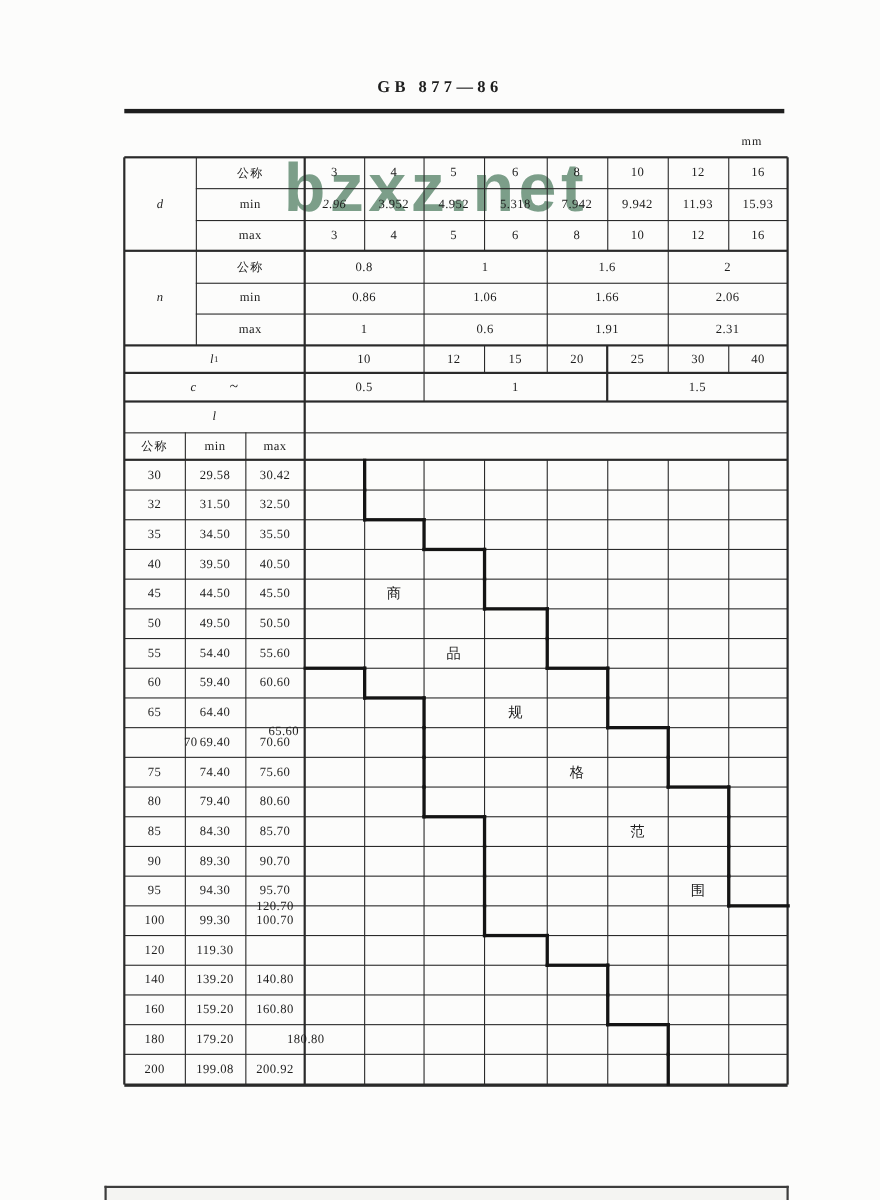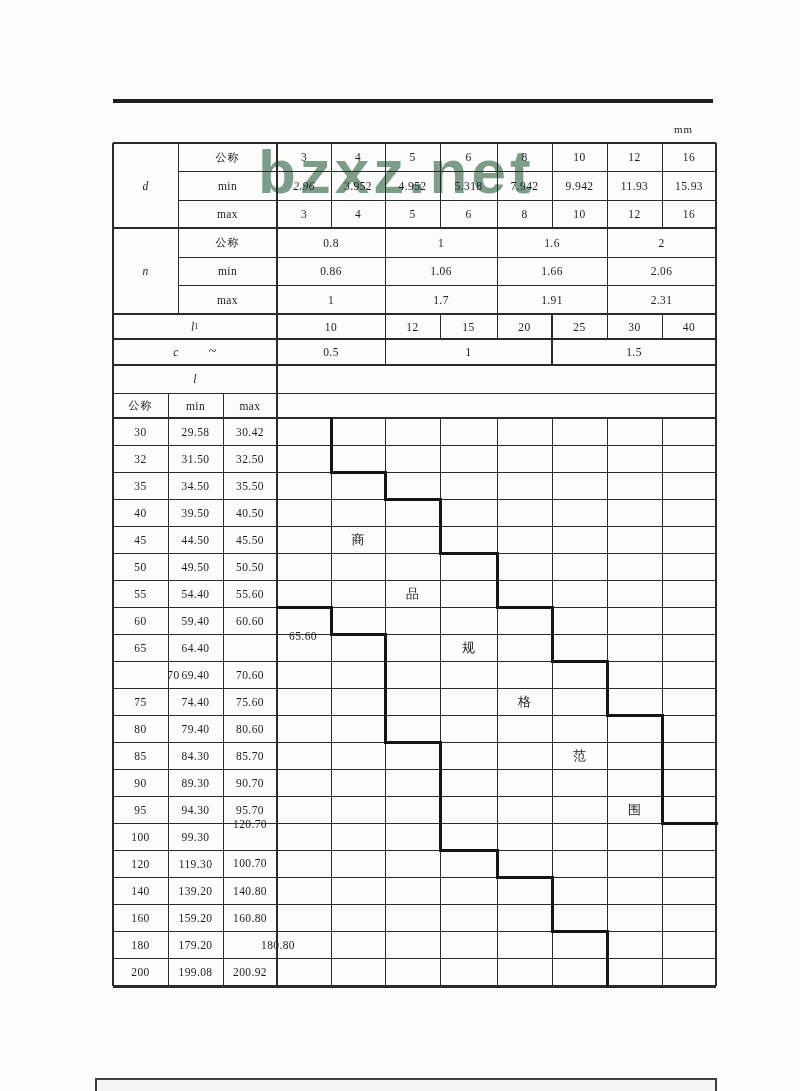--- a/index.html
+++ b/index.html
@@ -21,20 +21,21 @@
   .band-seg{position:absolute;background:#141414;z-index:2;}
   .band-char{position:absolute;font-size:13px;z-index:2;transform:translate(-50%,-50%);}
   .tilde{font-size:14px;margin-left:30px;}
   .footer-box{position:absolute;left:95px;top:1078px;width:618px;height:13px;
               border:2px solid #3d3d3d;border-bottom:none;background:#f4f4f2;z-index:1;}
 </style>
 </head>
 <body>
 
 <div class="page">
+  <div class="title">GB 877—86</div>
   <div class="rule"></div>
   <div class="unit">mm</div>
   <div class="watermark">bzxz.net</div>
   <div id="tbl">
       <div class="hline" style="left: 113px; top: 141.75px; width: 603px; height: 2.5px;"></div>
       <div class="hline" style="left: 178px; top: 170.5px; width: 538px; height: 1px;"></div>
       <div class="hline" style="left: 178px; top: 199.5px; width: 538px; height: 1px;"></div>
       <div class="hline" style="left: 113px; top: 226.9px; width: 603px; height: 2.2px;"></div>
       <div class="hline" style="left: 178px; top: 256.5px; width: 538px; height: 1px;"></div>
       <div class="hline" style="left: 178px; top: 284.5px; width: 538px; height: 1px;"></div>
@@ -128,21 +129,21 @@
       <div class="cell" style="left: 385px; top: 228px; width: 112px; height: 29px;">1</div>
       <div class="cell" style="left: 497px; top: 228px; width: 110px; height: 29px;">1.6</div>
       <div class="cell" style="left: 607px; top: 228px; width: 109px; height: 29px;">2</div>
       <div class="cell" style="left: 178px; top: 257px; width: 99px; height: 28px;">min</div>
       <div class="cell" style="left: 277px; top: 257px; width: 108px; height: 28px;">0.86</div>
       <div class="cell" style="left: 385px; top: 257px; width: 112px; height: 28px;">1.06</div>
       <div class="cell" style="left: 497px; top: 257px; width: 110px; height: 28px;">1.66</div>
       <div class="cell" style="left: 607px; top: 257px; width: 109px; height: 28px;">2.06</div>
       <div class="cell" style="left: 178px; top: 285px; width: 99px; height: 29px;">max</div>
       <div class="cell" style="left: 277px; top: 285px; width: 108px; height: 29px;">1</div>
-      <div class="cell" style="left: 385px; top: 285px; width: 112px; height: 29px;">1.7</div>
+      <div class="cell" style="left: 385px; top: 285px; width: 112px; height: 29px;">0.6</div>
       <div class="cell" style="left: 497px; top: 285px; width: 110px; height: 29px;">1.91</div>
       <div class="cell" style="left: 607px; top: 285px; width: 109px; height: 29px;">2.31</div>
       <div class="cell var" style="left: 113px; top: 314px; width: 164px; height: 25px;">l<sub>1</sub></div>
       <div class="cell" style="left: 277px; top: 314px; width: 108px; height: 25px;">10</div>
       <div class="cell" style="left: 385px; top: 314px; width: 55px; height: 25px;">12</div>
       <div class="cell" style="left: 440px; top: 314px; width: 57px; height: 25px;">15</div>
       <div class="cell" style="left: 497px; top: 314px; width: 55px; height: 25px;">20</div>
       <div class="cell" style="left: 552px; top: 314px; width: 55px; height: 25px;">25</div>
       <div class="cell" style="left: 607px; top: 314px; width: 55px; height: 25px;">30</div>
       <div class="cell" style="left: 662px; top: 314px; width: 54px; height: 25px;">40</div>
@@ -176,42 +177,42 @@
       <div class="cell" style="left: 168px; top: 553.238px; width: 55px; height: 27.0476px;">49.50</div>
       <div class="cell" style="left: 223px; top: 553.238px; width: 54px; height: 27.0476px;">50.50</div>
       <div class="cell" style="left: 113px; top: 580.286px; width: 55px; height: 27.0476px;">55</div>
       <div class="cell" style="left: 168px; top: 580.286px; width: 55px; height: 27.0476px;">54.40</div>
       <div class="cell" style="left: 223px; top: 580.286px; width: 54px; height: 27.0476px;">55.60</div>
       <div class="cell" style="left: 113px; top: 607.333px; width: 55px; height: 27.0476px;">60</div>
       <div class="cell" style="left: 168px; top: 607.333px; width: 55px; height: 27.0476px;">59.40</div>
       <div class="cell" style="left: 223px; top: 607.333px; width: 54px; height: 27.0476px;">60.60</div>
       <div class="cell" style="left: 113px; top: 634.381px; width: 55px; height: 27.0476px;">65</div>
       <div class="cell" style="left: 168px; top: 634.381px; width: 55px; height: 27.0476px;">64.40</div>
-      <div class="cell" style="left: 223px; top: 622px; width: 70px; height: 27.0476px; padding-left: 45px;">65.60</div>
+      <div class="cell" style="left: 223px; top: 651px; width: 70px; height: 27.0476px;">65.60</div>
       <div class="cell" style="left: 113px; top: 661.429px; width: 55px; height: 27.0476px; margin-left: 33px;">70</div>
       <div class="cell" style="left: 168px; top: 661.429px; width: 55px; height: 27.0476px;">69.40</div>
       <div class="cell" style="left: 223px; top: 661.429px; width: 54px; height: 27.0476px;">70.60</div>
       <div class="cell" style="left: 113px; top: 688.476px; width: 55px; height: 27.0476px;">75</div>
       <div class="cell" style="left: 168px; top: 688.476px; width: 55px; height: 27.0476px;">74.40</div>
       <div class="cell" style="left: 223px; top: 688.476px; width: 54px; height: 27.0476px;">75.60</div>
       <div class="cell" style="left: 113px; top: 715.524px; width: 55px; height: 27.0476px;">80</div>
       <div class="cell" style="left: 168px; top: 715.524px; width: 55px; height: 27.0476px;">79.40</div>
       <div class="cell" style="left: 223px; top: 715.524px; width: 54px; height: 27.0476px;">80.60</div>
       <div class="cell" style="left: 113px; top: 742.571px; width: 55px; height: 27.0476px;">85</div>
       <div class="cell" style="left: 168px; top: 742.571px; width: 55px; height: 27.0476px;">84.30</div>
       <div class="cell" style="left: 223px; top: 742.571px; width: 54px; height: 27.0476px;">85.70</div>
       <div class="cell" style="left: 113px; top: 769.619px; width: 55px; height: 27.0476px;">90</div>
       <div class="cell" style="left: 168px; top: 769.619px; width: 55px; height: 27.0476px;">89.30</div>
       <div class="cell" style="left: 223px; top: 769.619px; width: 54px; height: 27.0476px;">90.70</div>
       <div class="cell" style="left: 113px; top: 796.667px; width: 55px; height: 27.0476px;">95</div>
       <div class="cell" style="left: 168px; top: 796.667px; width: 55px; height: 27.0476px;">94.30</div>
       <div class="cell" style="left: 223px; top: 796.667px; width: 54px; height: 27.0476px;">95.70</div>
       <div class="cell" style="left: 113px; top: 823.714px; width: 55px; height: 27.0476px;">100</div>
       <div class="cell" style="left: 168px; top: 823.714px; width: 55px; height: 27.0476px;">99.30</div>
-      <div class="cell" style="left: 223px; top: 823.714px; width: 54px; height: 27.0476px; margin-top: 26px;">100.70</div>
+      <div class="cell" style="left: 223px; top: 823.714px; width: 54px; height: 27.0476px;">100.70</div>
       <div class="cell" style="left: 113px; top: 850.762px; width: 55px; height: 27.0476px;">120</div>
       <div class="cell" style="left: 168px; top: 850.762px; width: 55px; height: 27.0476px;">119.30</div>
       <div class="cell" style="left: 223px; top: 810px; width: 54px; height: 27.0476px;">120.70</div>
       <div class="cell" style="left: 113px; top: 877.81px; width: 55px; height: 27.0476px;">140</div>
       <div class="cell" style="left: 168px; top: 877.81px; width: 55px; height: 27.0476px;">139.20</div>
       <div class="cell" style="left: 223px; top: 877.81px; width: 54px; height: 27.0476px;">140.80</div>
       <div class="cell" style="left: 113px; top: 904.857px; width: 55px; height: 27.0476px;">160</div>
       <div class="cell" style="left: 168px; top: 904.857px; width: 55px; height: 27.0476px;">159.20</div>
       <div class="cell" style="left: 223px; top: 904.857px; width: 54px; height: 27.0476px;">160.80</div>
       <div class="cell" style="left: 113px; top: 931.905px; width: 55px; height: 27.0476px;">180</div>

